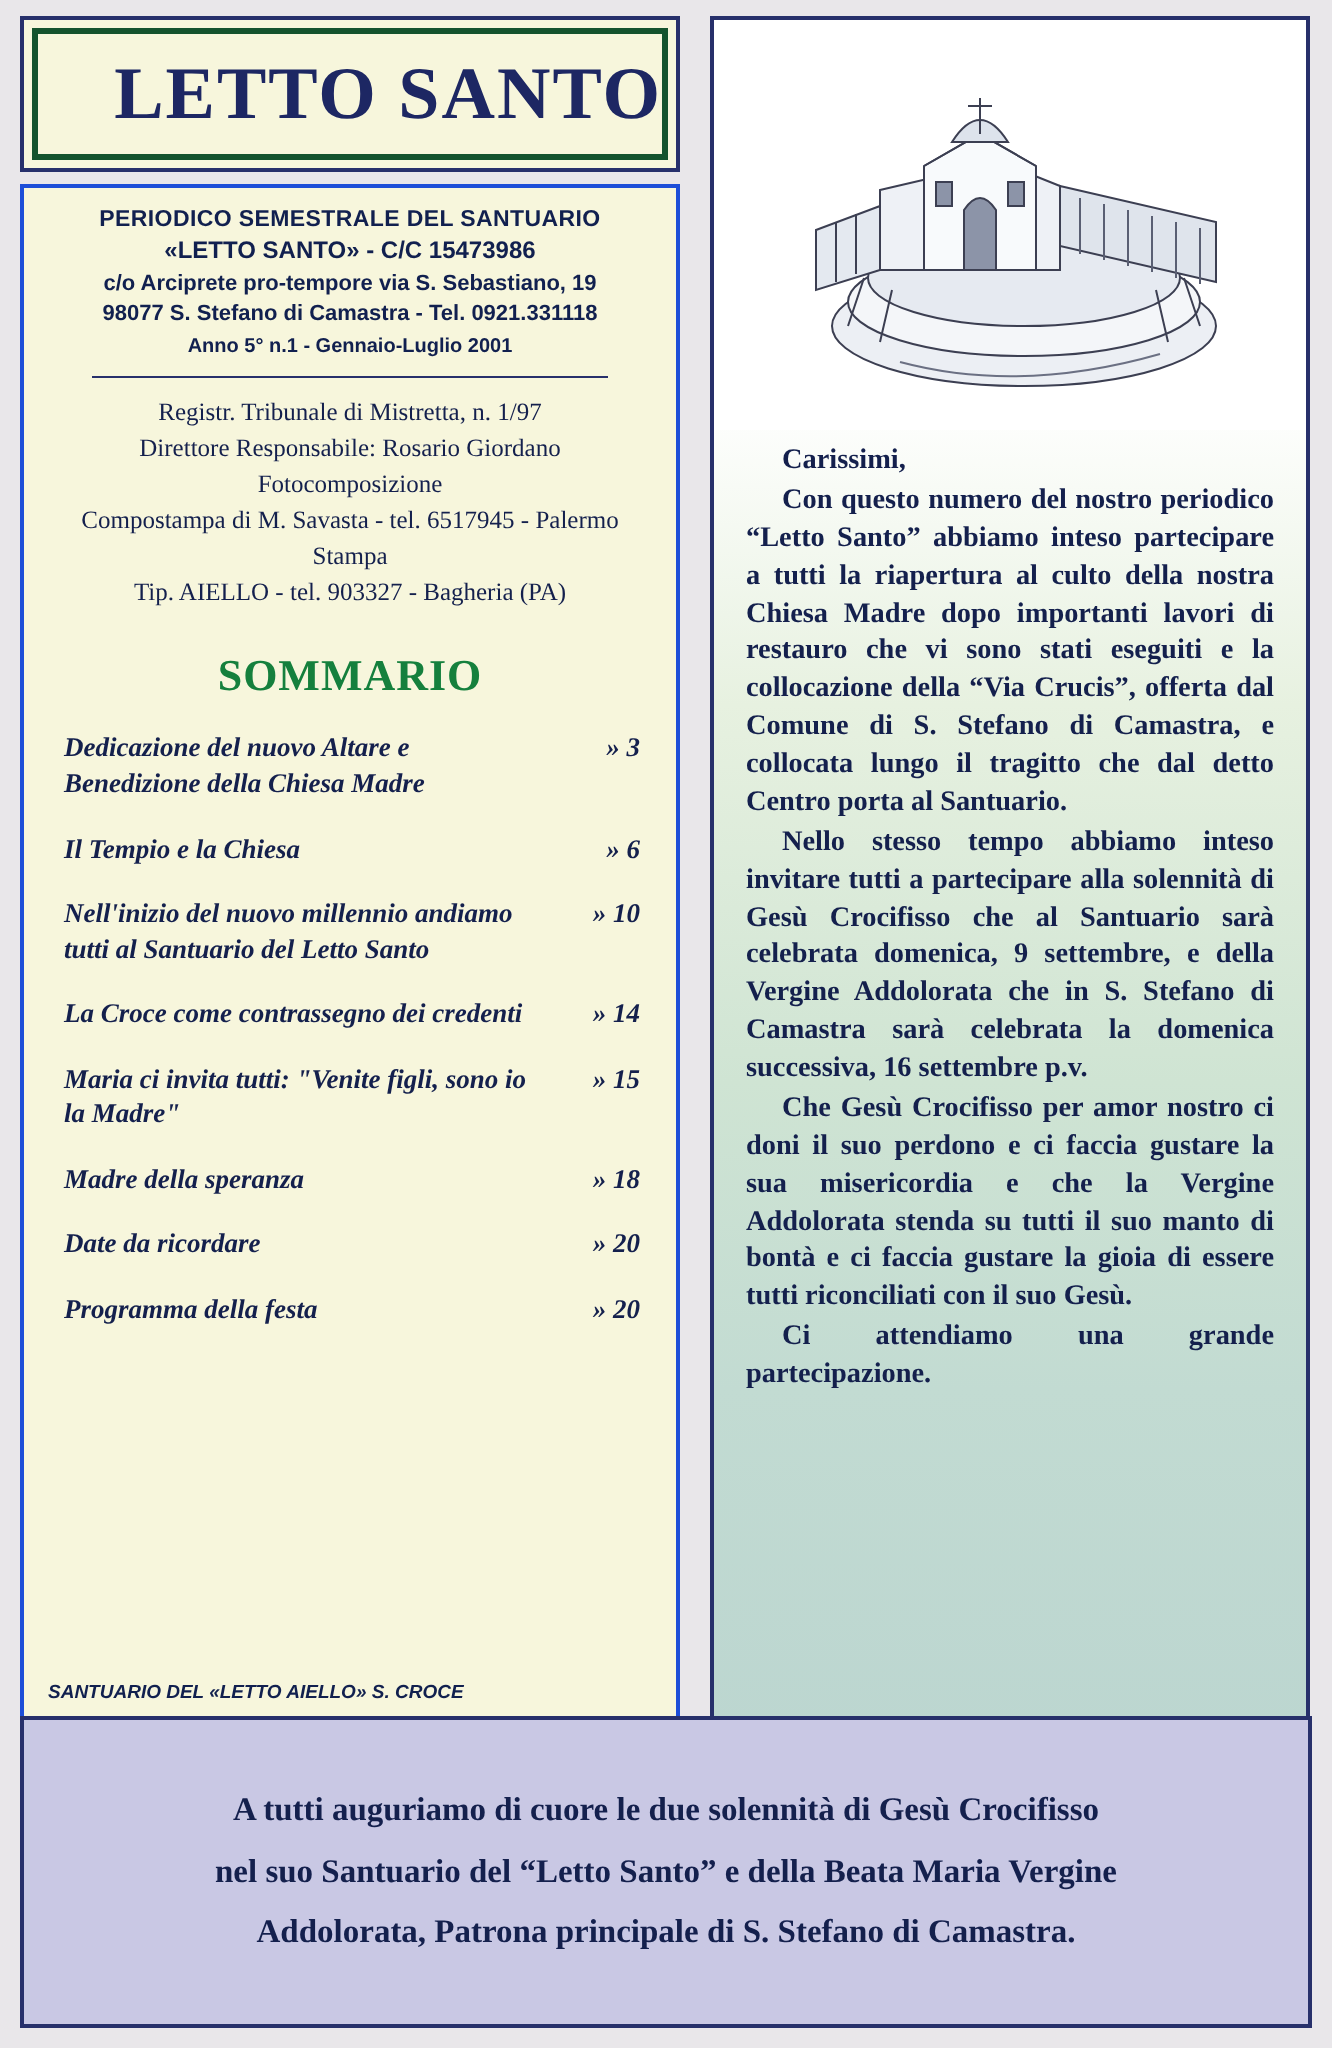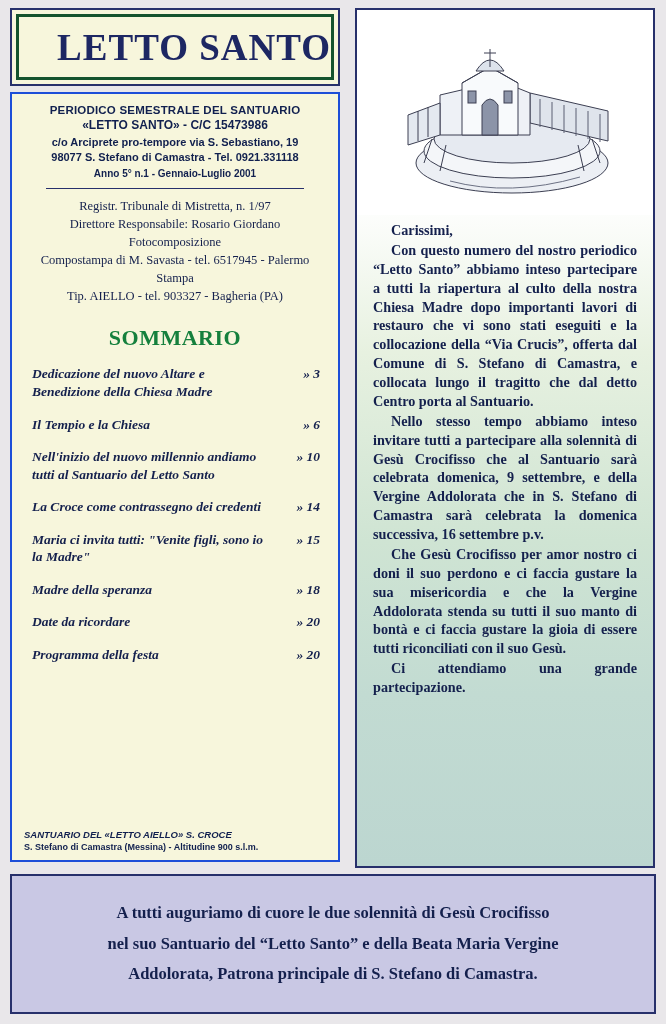--- a/index.html
+++ b/index.html
@@ -195,21 +195,21 @@
   }
   .letter p { margin: 0 0 1px 0; }
   .letter p.indent { text-indent: 18px; }
 
   
   .banner {
     position: absolute;
     left: 10px;
     right: 10px;
     bottom: 10px;
-    height: 140px;
+    height: 156px;
     border: 2px solid #27306b;
     background: #c9c8e4;
     box-sizing: border-box;
     display: flex;
     align-items: center;
     justify-content: center;
     padding: 0 18px;
   }
   .banner-text {
     font-family: "Liberation Serif", serif;
@@ -290,21 +290,20 @@
           <span class="toc-page">» 20</span>
         </div>
         <div class="toc-item">
           <span class="toc-label">Programma della festa</span>
           <span class="toc-page">» 20</span>
         </div>
       </div>
 
       <div class="caption">
         <div class="caption-1">SANTUARIO DEL «LETTO AIELLO» S. CROCE</div>
-        <div class="caption-2">S. Stefano di Camastra (Messina) - Altitudine 900 s.l.m.</div>
       </div>
 
     </div>
   </div>
 
   <div class="right-col">
 
     <div class="illustration">
       <svg width="250" height="185" viewBox="0 0 250 185">
         <g stroke="#3c3f52" stroke-width="1" fill="none">

